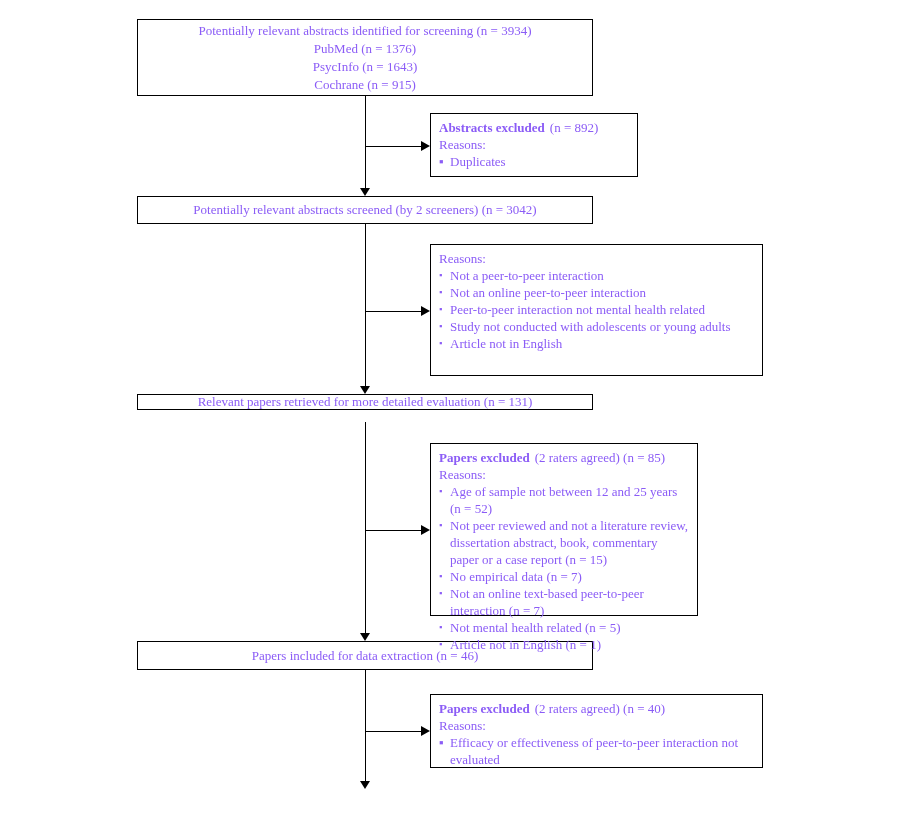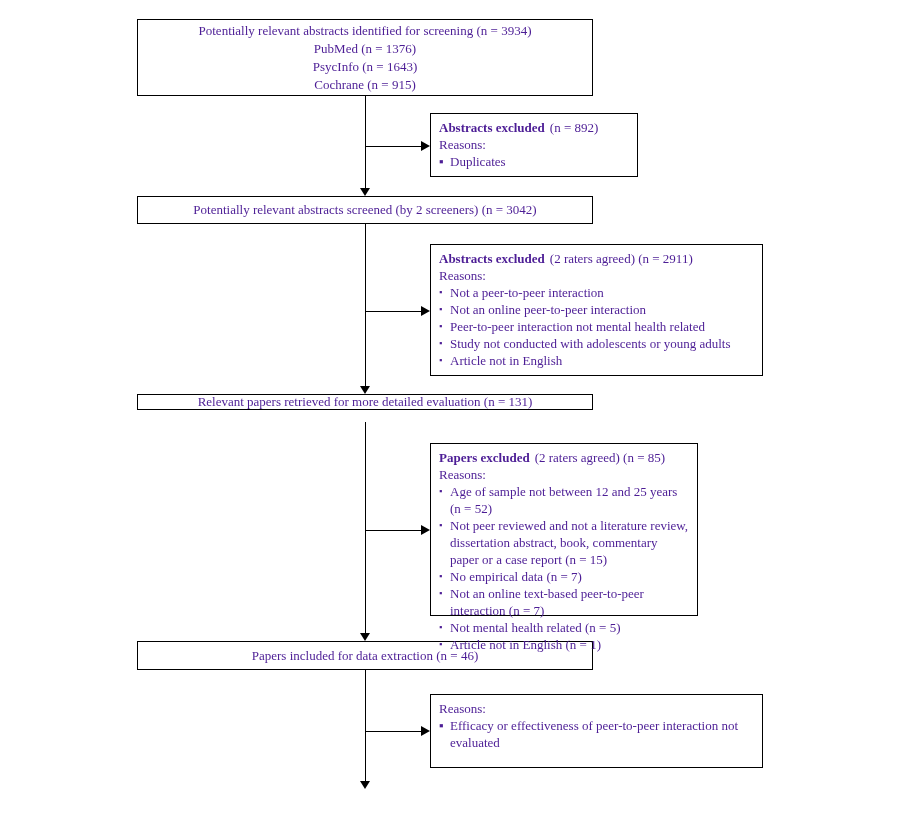--- a/index.html
+++ b/index.html
@@ -3,21 +3,21 @@
 <meta charset="utf-8">
 <style>
   html, body { margin: 0; padding: 0; background: #ffffff; }
   .canvas {
     position: relative;
     width: 900px;
     height: 835px;
     background: #ffffff;
     font-family: "Liberation Serif", "DejaVu Serif", serif;
     font-size: 13px;
-    color: #4c1d95;
+    color: #8b5cf6;
     overflow: hidden;
   }
   .box {
     position: absolute;
     border: 1px solid #000000;
     background: #ffffff;
     box-sizing: border-box;
   }
   .main-box {
     left: 137px;
@@ -91,23 +91,20 @@
       <span class="ex-title">Abstracts excluded</span><span>(n = 892)</span>
     </div>
     <div>Reasons:</div>
     <div class="reason">
       <span class="marker">▪</span>
       <span class="rtext">Duplicates</span>
     </div>
   </div>
 
   <div class="box side-box" style="top:244px; width:333px; height:132px;">
-    <div>
-      <span class="ex-title">Abstracts excluded</span><span>(2 raters agreed) (n = 2911)</span>
-    </div>
     <div>Reasons:</div>
     <div class="reason">
       <span class="marker small">▪</span>
       <span class="rtext">Not a peer-to-peer interaction</span>
     </div>
     <div class="reason">
       <span class="marker small">▪</span>
       <span class="rtext">Not an online peer-to-peer interaction</span>
     </div>
     <div class="reason">
@@ -149,20 +146,23 @@
       <span class="marker small">▪</span>
       <span class="rtext">Not mental health related (n = 5)</span>
     </div>
     <div class="reason">
       <span class="marker small">▪</span>
       <span class="rtext">Article not in English (n = 1)</span>
     </div>
   </div>
 
   <div class="box side-box" style="top:694px; width:333px; height:74px;">
+    <div>
+      <span class="ex-title">Papers excluded</span><span>(2 raters agreed) (n = 40)</span>
+    </div>
     <div>Reasons:</div>
     <div class="reason">
       <span class="marker">▪</span>
       <span class="rtext">Efficacy or effectiveness of peer-to-peer interaction not evaluated</span>
     </div>
   </div>
 
   <div class="vline" style="left:365px; top:96px; height:93px;"></div>
   <div class="arrow-down" style="left:360px; top:188px;"></div>
 

